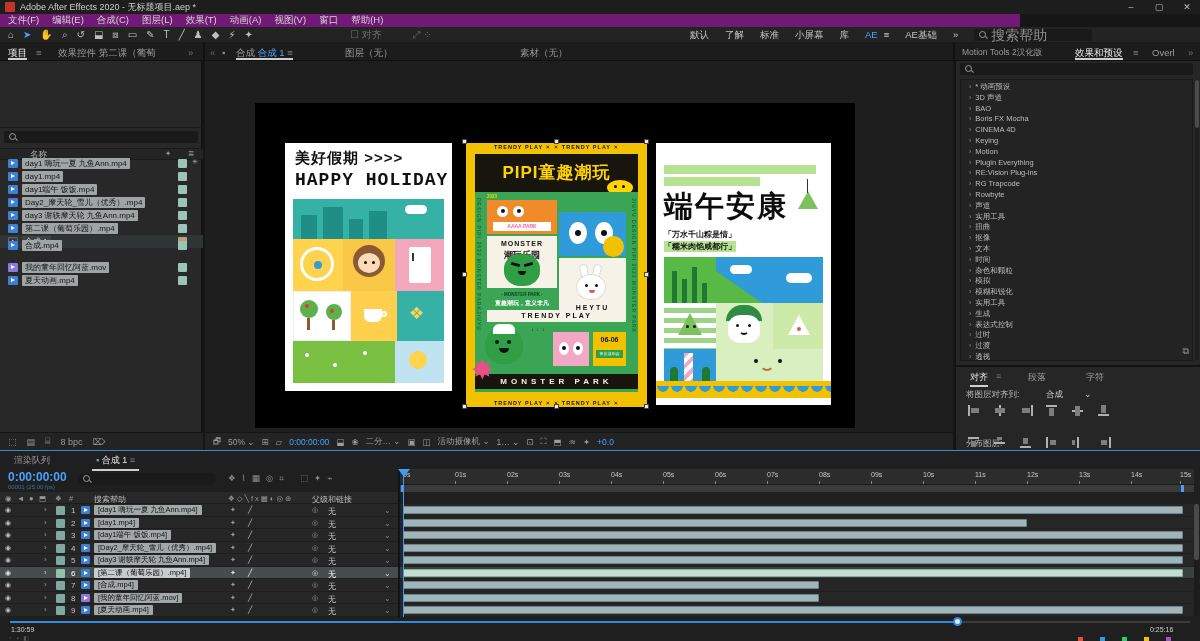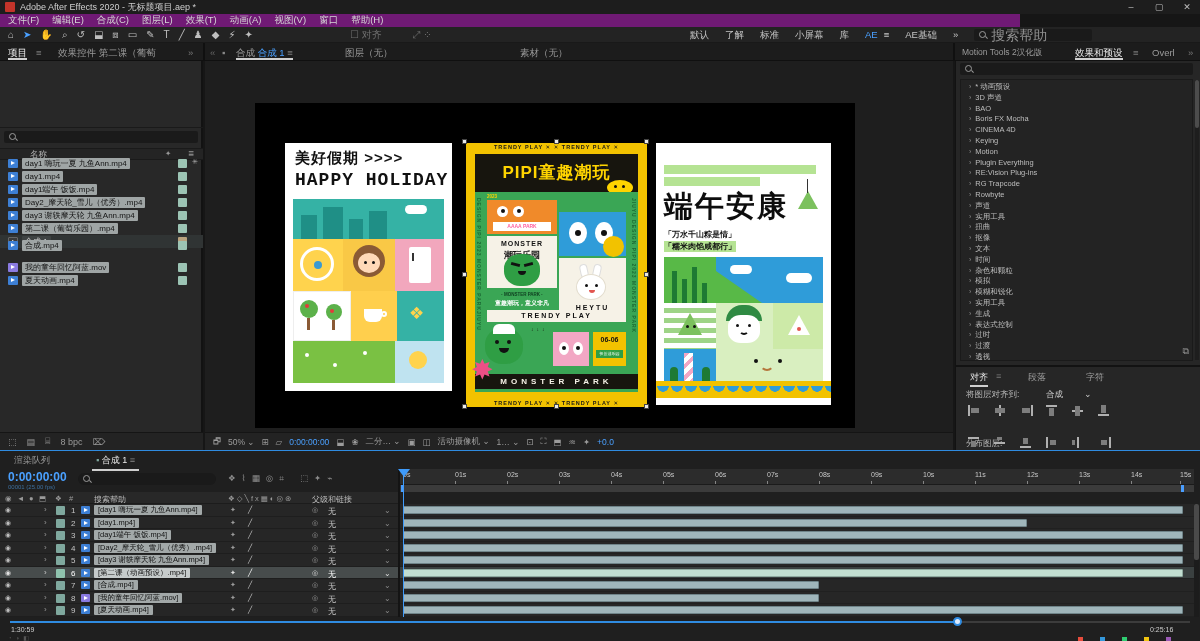--- a/index.html
+++ b/index.html
@@ -662,21 +662,21 @@
         <span class="abs" style="left:312px;top:2px;color:#9a9a9a;font-size:7px">◎</span>
         <span class="abs" style="left:328px;top:2px"><span>无</span></span>
         <span class="abs" style="left:384px;top:2px;color:#888">⌄</span>
       </div>
       <div class="tl-row sel" style="top:62.5px">
         <span class="abs" style="left:5px;top:2px;color:#e0e0e0;font-size:7px">◉</span>
         <span class="abs" style="left:44px;top:1px;color:#ccc">›</span>
         <span class="abs" style="left:56px;top:2px;width:9px;height:9px;background:#8fc3ae;border-radius:1px"></span>
         <span class="abs" style="left:71px;top:2px;color:#fff">6</span>
         <i class="vic" style="left:81px;top:2px;width:9px;height:8px"></i>
-        <span class="tl-chip">[第二课（动画预设）.mp4]</span>
+        <span class="tl-chip">[第二课（葡萄乐园）.mp4]</span>
         <span class="abs" style="left:230px;top:2px;color:#ddd;font-size:7px">✦</span>
         <span class="abs" style="left:248px;top:2px;color:#fff;font-size:7px">╱</span>
         <span class="abs" style="left:312px;top:2px;color:#ddd;font-size:7px">◎</span>
         <span class="abs" style="left:328px;top:2px;color:#fff"><span>无</span></span>
         <span class="abs" style="left:384px;top:2px;color:#ddd">⌄</span>
       </div>
       <div class="tl-row" style="top:75px">
         <span class="abs" style="left:5px;top:2px;color:#bdbdbd;font-size:7px">◉</span>
         <span class="abs" style="left:44px;top:1px;color:#999">›</span>
         <span class="abs" style="left:56px;top:2px;width:9px;height:9px;background:#7fa89e;border-radius:1px"></span>

